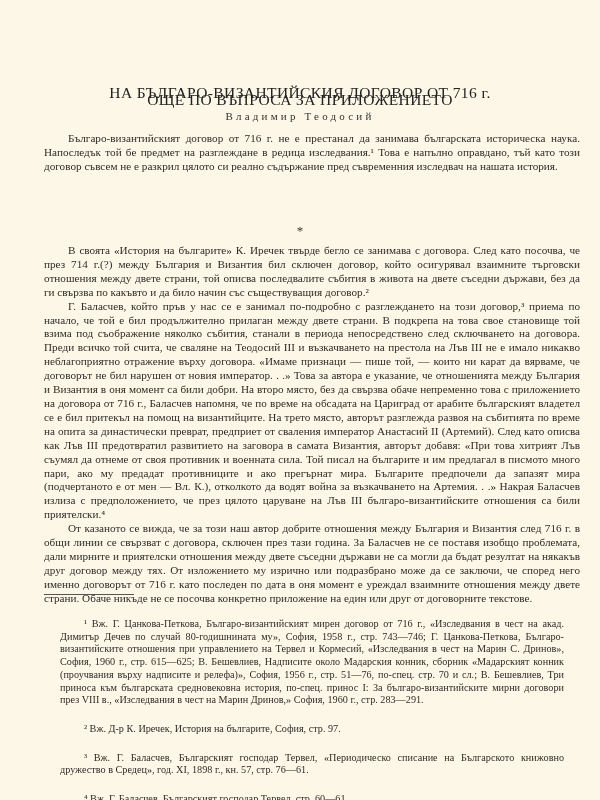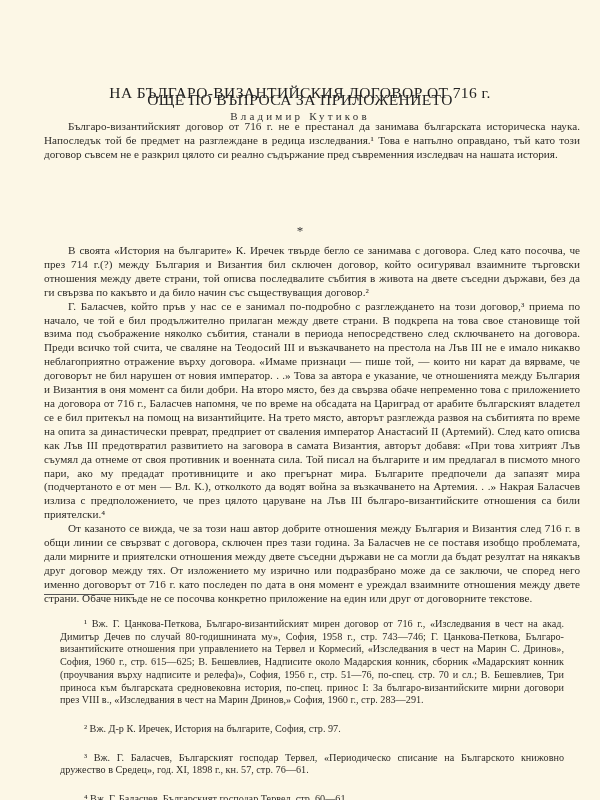--- a/index.html
+++ b/index.html
@@ -40,23 +40,23 @@
     font-size:10.2px; line-height:12.7px; text-align:justify; color:#2e2c29;
   }
   .notes p { margin:16px; text-indent:24px; }
 </style>
 </head>
 <body>
 
 <div class="page">
   <div class="title l1">ОЩЕ ПО ВЪПРОСА ЗА ПРИЛОЖЕНИЕТО</div>
   <div class="title l2">НА БЪЛГАРО-ВИЗАНТИЙСКИЯ ДОГОВОР ОТ 716 г.</div>
-  <div class="author">Владимир Кутиков</div>
+  <div class="author">Владимир Теодосий</div>
 
-  <div class="body" style="top:120px;">
+  <div class="body" style="top:132px;">
     <p>Българо-византийският договор от 716 г. не е престанал да занимава българската историческа наука. Напоследък той бе предмет на разглеждане в редица изследвания.¹ Това е напълно оправдано, тъй като този договор съвсем не е разкрил цялото си реално съдържание пред съвременния изследвач на нашата история.</p>
   </div>
 
   <div class="star">*</div>
 
   <div class="body" style="top:244px;">
     <p>В своята «История на българите» К. Иречек твърде бегло се занимава с договора. След като посочва, че през 714 г.(?) между България и Византия бил сключен договор, който осигурявал взаимните търговски отношения между двете страни, той описва последвалите събития в живота на двете съседни държави, без да ги свързва по какъвто и да било начин със съществуващия договор.²</p>
     <p>Г. Баласчев, който пръв у нас се е занимал по-подробно с разглеждането на този договор,³ приема по начало, че той е бил продължително прилаган между двете страни. В подкрепа на това свое становище той взима под съображение няколко събития, станали в периода непосредствено след сключването на договора. Преди всичко той счита, че сваляне на Теодосий III и възкачването на престола на Лъв III не е имало никакво неблагоприятно отражение върху договора. «Имаме признаци — пише той, — които ни карат да вярваме, че договорът не бил нарушен от новия император. . .» Това за автора е указание, че отношенията между България и Византия в оня момент са били добри. На второ място, без да свързва обаче непременно това с приложението на договора от 716 г., Баласчев напомня, че по време на обсадата на Цариград от арабите българският владетел се е бил притекъл на помощ на византийците. На трето място, авторът разглежда развоя на събитията по време на опита за династически преврат, предприет от сваления император Анастасий II (Артемий). След като описва как Лъв III предотвратил развитието на заговора в самата Византия, авторът добавя: «При това хитрият Лъв съумял да отнеме от своя противник и военната сила. Той писал на българите и им предлагал в писмото много пари, ако му предадат противниците и ако прегърнат мира. Българите предпочели да запазят мира (подчертаното е от мен — Вл. К.), отколкото да водят война за възкачването на Артемия. . .» Накрая Баласчев излиза с предположението, че през цялото царуване на Лъв III българо-византийските отношения са били приятелски.⁴</p>
     <p>От казаното се вижда, че за този наш автор добрите отношения между България и Византия след 716 г. в общи линии се свързват с договора, сключен през тази година. За Баласчев не се поставя изобщо проблемата, дали мирните и приятелски отношения между двете съседни държави не са могли да бъдат резултат на някакъв друг договор между тях. От изложението му изрично или подразбрано може да се заключи, че според него именно договорът от 716 г. като последен по дата в оня момент е уреждал взаимните отношения между двете страни. Обаче никъде не се посочва конкретно приложение на един или друг от договорните текстове.</p>
   </div>

